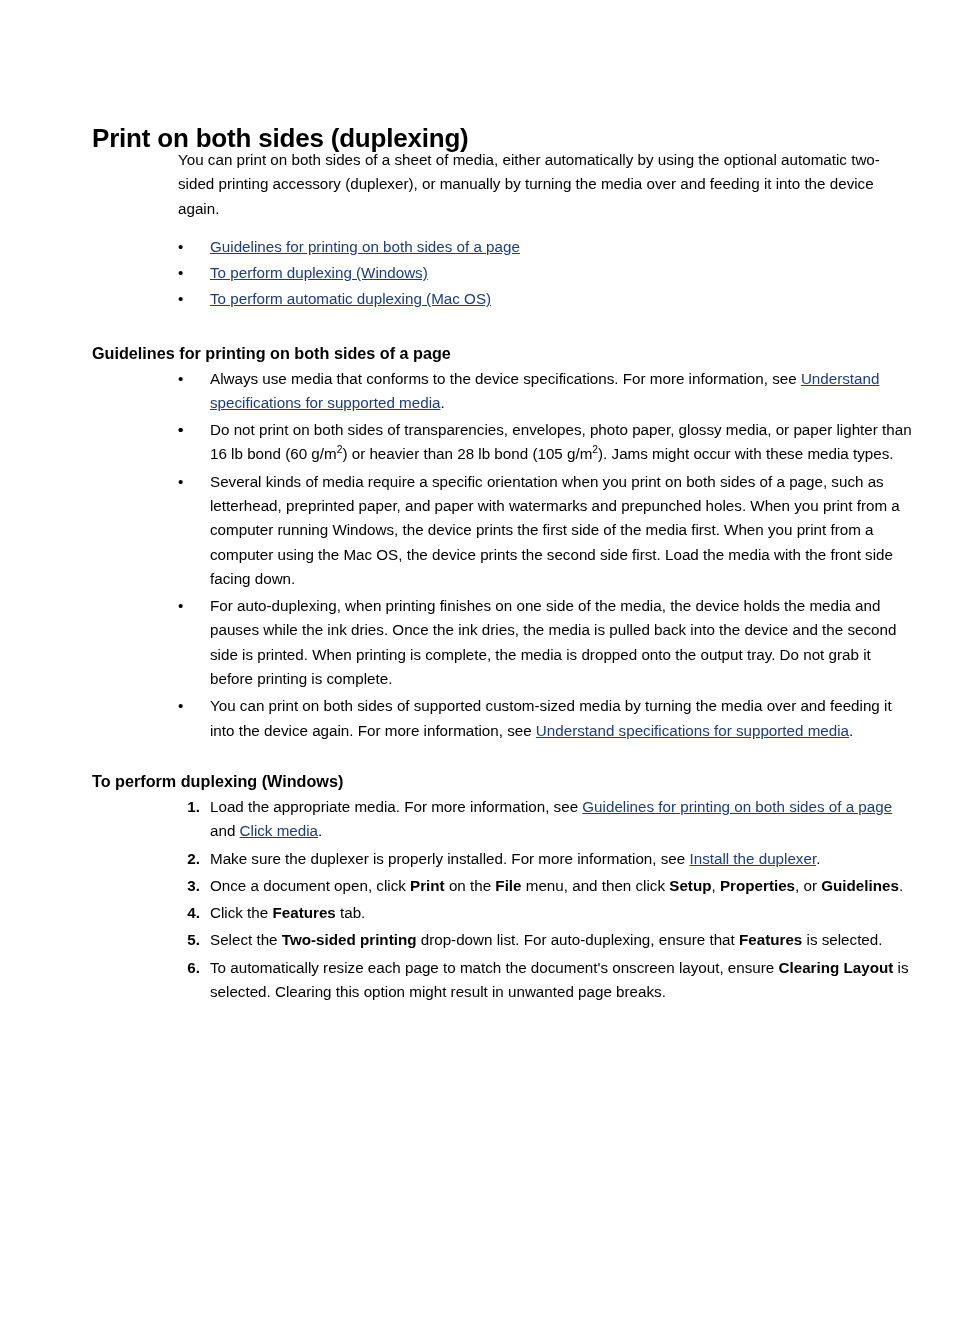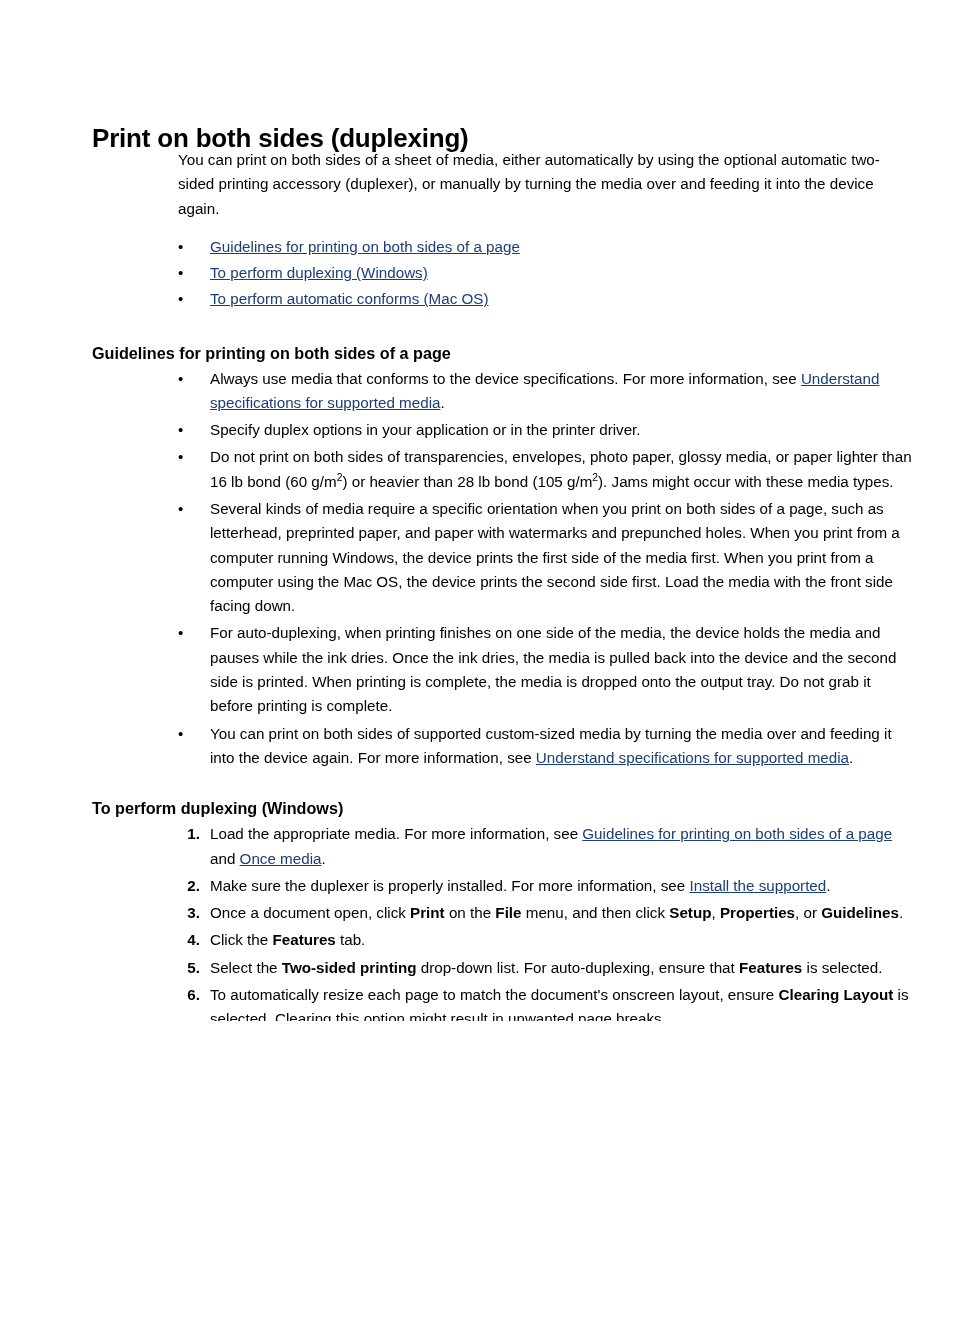--- a/index.html
+++ b/index.html
@@ -171,34 +171,34 @@
       <li>
         <span class="bullet">•</span>
         <a class="xref">Guidelines for printing on both sides of a page</a>
       </li>
       <li>
         <span class="bullet">•</span>
         <a class="xref">To perform duplexing (Windows)</a>
       </li>
       <li>
         <span class="bullet">•</span>
-        <a class="xref">To perform automatic conforms (Mac OS)</a>
+        <a class="xref">To perform automatic duplexing (Mac OS)</a>
       </li>
     </ul>
 
     <h2 class="section-head sec-guidelines">Guidelines for printing on both sides of a page</h2>
 
     <ul class="bullets">
 
       <li>
         <span class="bullet">•</span><span>Always use media that conforms to the device specifications. For more information, see </span><a class="xref">Understand specifications for supported media</a><span>.</span>
       </li>
 
       <li>
-        <span class="bullet">•</span><span>Specify duplex options in your application or in the printer driver.</span>
+        <span class="bullet">•</span>
       </li>
 
       <li>
         <span class="bullet">•</span><span>Do not print on both sides of transparencies, envelopes, photo paper, glossy media, or paper lighter than 16 lb bond (60 g/m</span><sup>2</sup><span>) or heavier than 28 lb bond (105 g/m</span><sup>2</sup><span>). Jams might occur with these media types.</span>
       </li>
 
       <li>
         <span class="bullet">•</span><span>Several kinds of media require a specific orientation when you print on both sides of a page, such as letterhead, preprinted paper, and paper with watermarks and prepunched holes. When you print from a computer running Windows, the device prints the first side of the media first. When you print from a computer using the Mac OS, the device prints the second side first. Load the media with the front side facing down.</span>
       </li>
 
@@ -210,25 +210,25 @@
         <span class="bullet">•</span><span>You can print on both sides of supported custom-sized media by turning the media over and feeding it into the device again. For more information, see </span><a class="xref">Understand specifications for supported media</a><span>.</span>
       </li>
 
     </ul>
 
     <h2 class="section-head sec-windows">To perform duplexing (Windows)</h2>
 
     <ol class="steps">
 
       <li>
-        <span class="num">1.</span><span>Load the appropriate media. For more information, see </span><a class="xref">Guidelines for printing on both sides of a page</a><span> and </span><a class="xref">Once media</a><span>.</span>
-      </li>
-
-      <li>
-        <span class="num">2.</span><span>Make sure the duplexer is properly installed. For more information, see </span><a class="xref">Install the supported</a><span>.</span>
+        <span class="num">1.</span><span>Load the appropriate media. For more information, see </span><a class="xref">Guidelines for printing on both sides of a page</a><span> and </span><a class="xref">Click media</a><span>.</span>
+      </li>
+
+      <li>
+        <span class="num">2.</span><span>Make sure the duplexer is properly installed. For more information, see </span><a class="xref">Install the duplexer</a><span>.</span>
       </li>
 
       <li>
         <span class="num">3.</span><span>Once a document open, click </span><b>Print</b><span> on the </span><b>File</b><span> menu, and then click </span><b>Setup</b><span>, </span><b>Properties</b><span>, or </span><b>Guidelines</b><span>.</span>
       </li>
 
       <li>
         <span class="num">4.</span><span>Click the </span><b>Features</b><span> tab.</span>
       </li>
 

